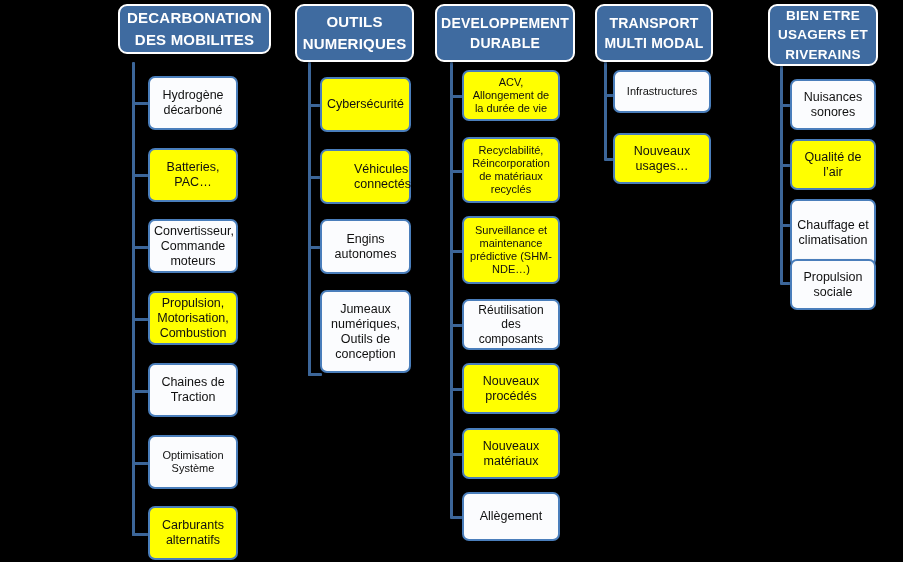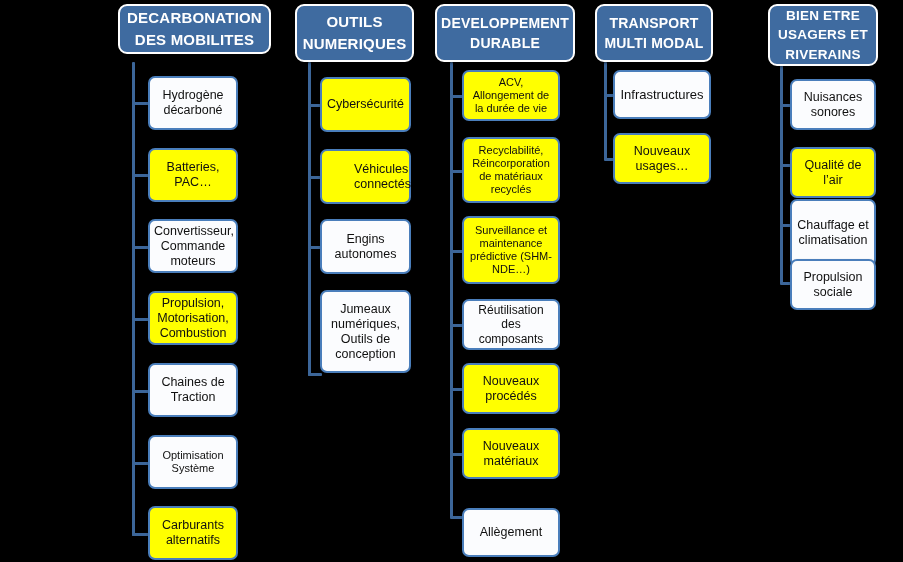--- a/index.html
+++ b/index.html
@@ -244,37 +244,37 @@
 
   <div class="hstub" style="left:450px; top:453px; width:14px;"></div>
   <div class="node-box yellow" style="left:462px; top:428px; width:98px; height:51px; font-size:12.5px;">
     <span class="node-label">
       <span>Nouveaux</span><br>
       <span>matériaux</span>
     </span>
   </div>
 
   <div class="hstub" style="left:450px; top:516px; width:14px;"></div>
-  <div class="node-box white" style="left:462px; top:492px; width:98px; height:49px; font-size:12.5px;margin-top:16px;">
+  <div class="node-box white" style="left:462px; top:492px; width:98px; height:49px; font-size:12.5px;">
     <span class="node-label">
       <span>Allègement</span>
     </span>
   </div>
 
   <div class="vline" style="left:604px; top:62px; height:98px;"></div>
 
   <div class="header-box" style="left:595px; top:4px; width:118px; height:58px; font-size:14px;">
     <span>
       <span>TRANSPORT</span><br>
       <span>MULTI MODAL</span>
     </span>
   </div>
 
   <div class="hstub" style="left:604px; top:94px; width:11px;"></div>
-  <div class="node-box white" style="left:613px; top:70px; width:98px; height:49px; font-size:13px;justify-content:center;">
+  <div class="node-box white" style="left:613px; top:70px; width:98px; height:43px; font-size:11px;justify-content:center;">
     <span class="node-label">
       <span>Infrastructures</span>
     </span>
   </div>
 
   <div class="hstub" style="left:604px; top:158px; width:11px;"></div>
   <div class="node-box yellow" style="left:613px; top:133px; width:98px; height:51px; font-size:12.5px;">
     <span class="node-label">
       <span>Nouveaux</span><br>
       <span>usages…</span>
@@ -293,21 +293,21 @@
 
   <div class="hstub" style="left:780px; top:104px; width:12px;"></div>
   <div class="node-box white" style="left:790px; top:79px; width:86px; height:51px; font-size:12.5px;">
     <span class="node-label">
       <span>Nuisances</span><br>
       <span>sonores</span>
     </span>
   </div>
 
   <div class="hstub" style="left:780px; top:164px; width:12px;"></div>
-  <div class="node-box yellow" style="left:790px; top:147px; width:86px; height:51px; font-size:12.5px;">
+  <div class="node-box yellow" style="left:790px; top:139px; width:86px; height:51px; font-size:12.5px;">
     <span class="node-label">
       <span>Qualité de</span><br>
       <span>l’air</span>
     </span>
   </div>
 
   <div class="hstub" style="left:780px; top:224px; width:12px;"></div>
   <div class="node-box white" style="left:790px; top:199px; width:86px; height:68px; font-size:12.5px;">
     <span class="node-label">
       <span>Chauffage et</span><br>

